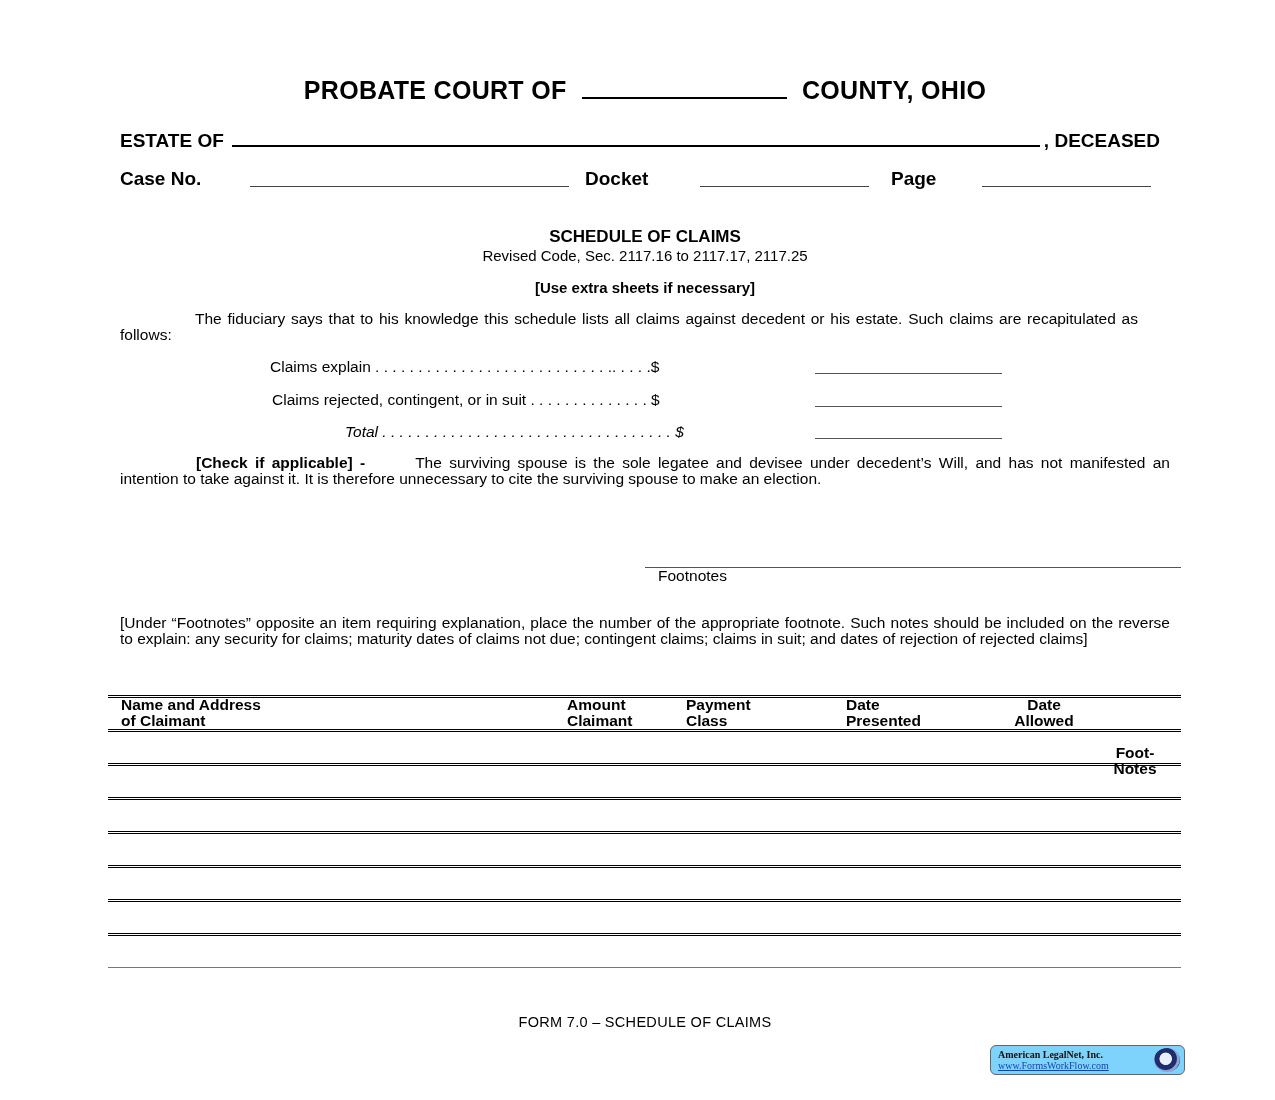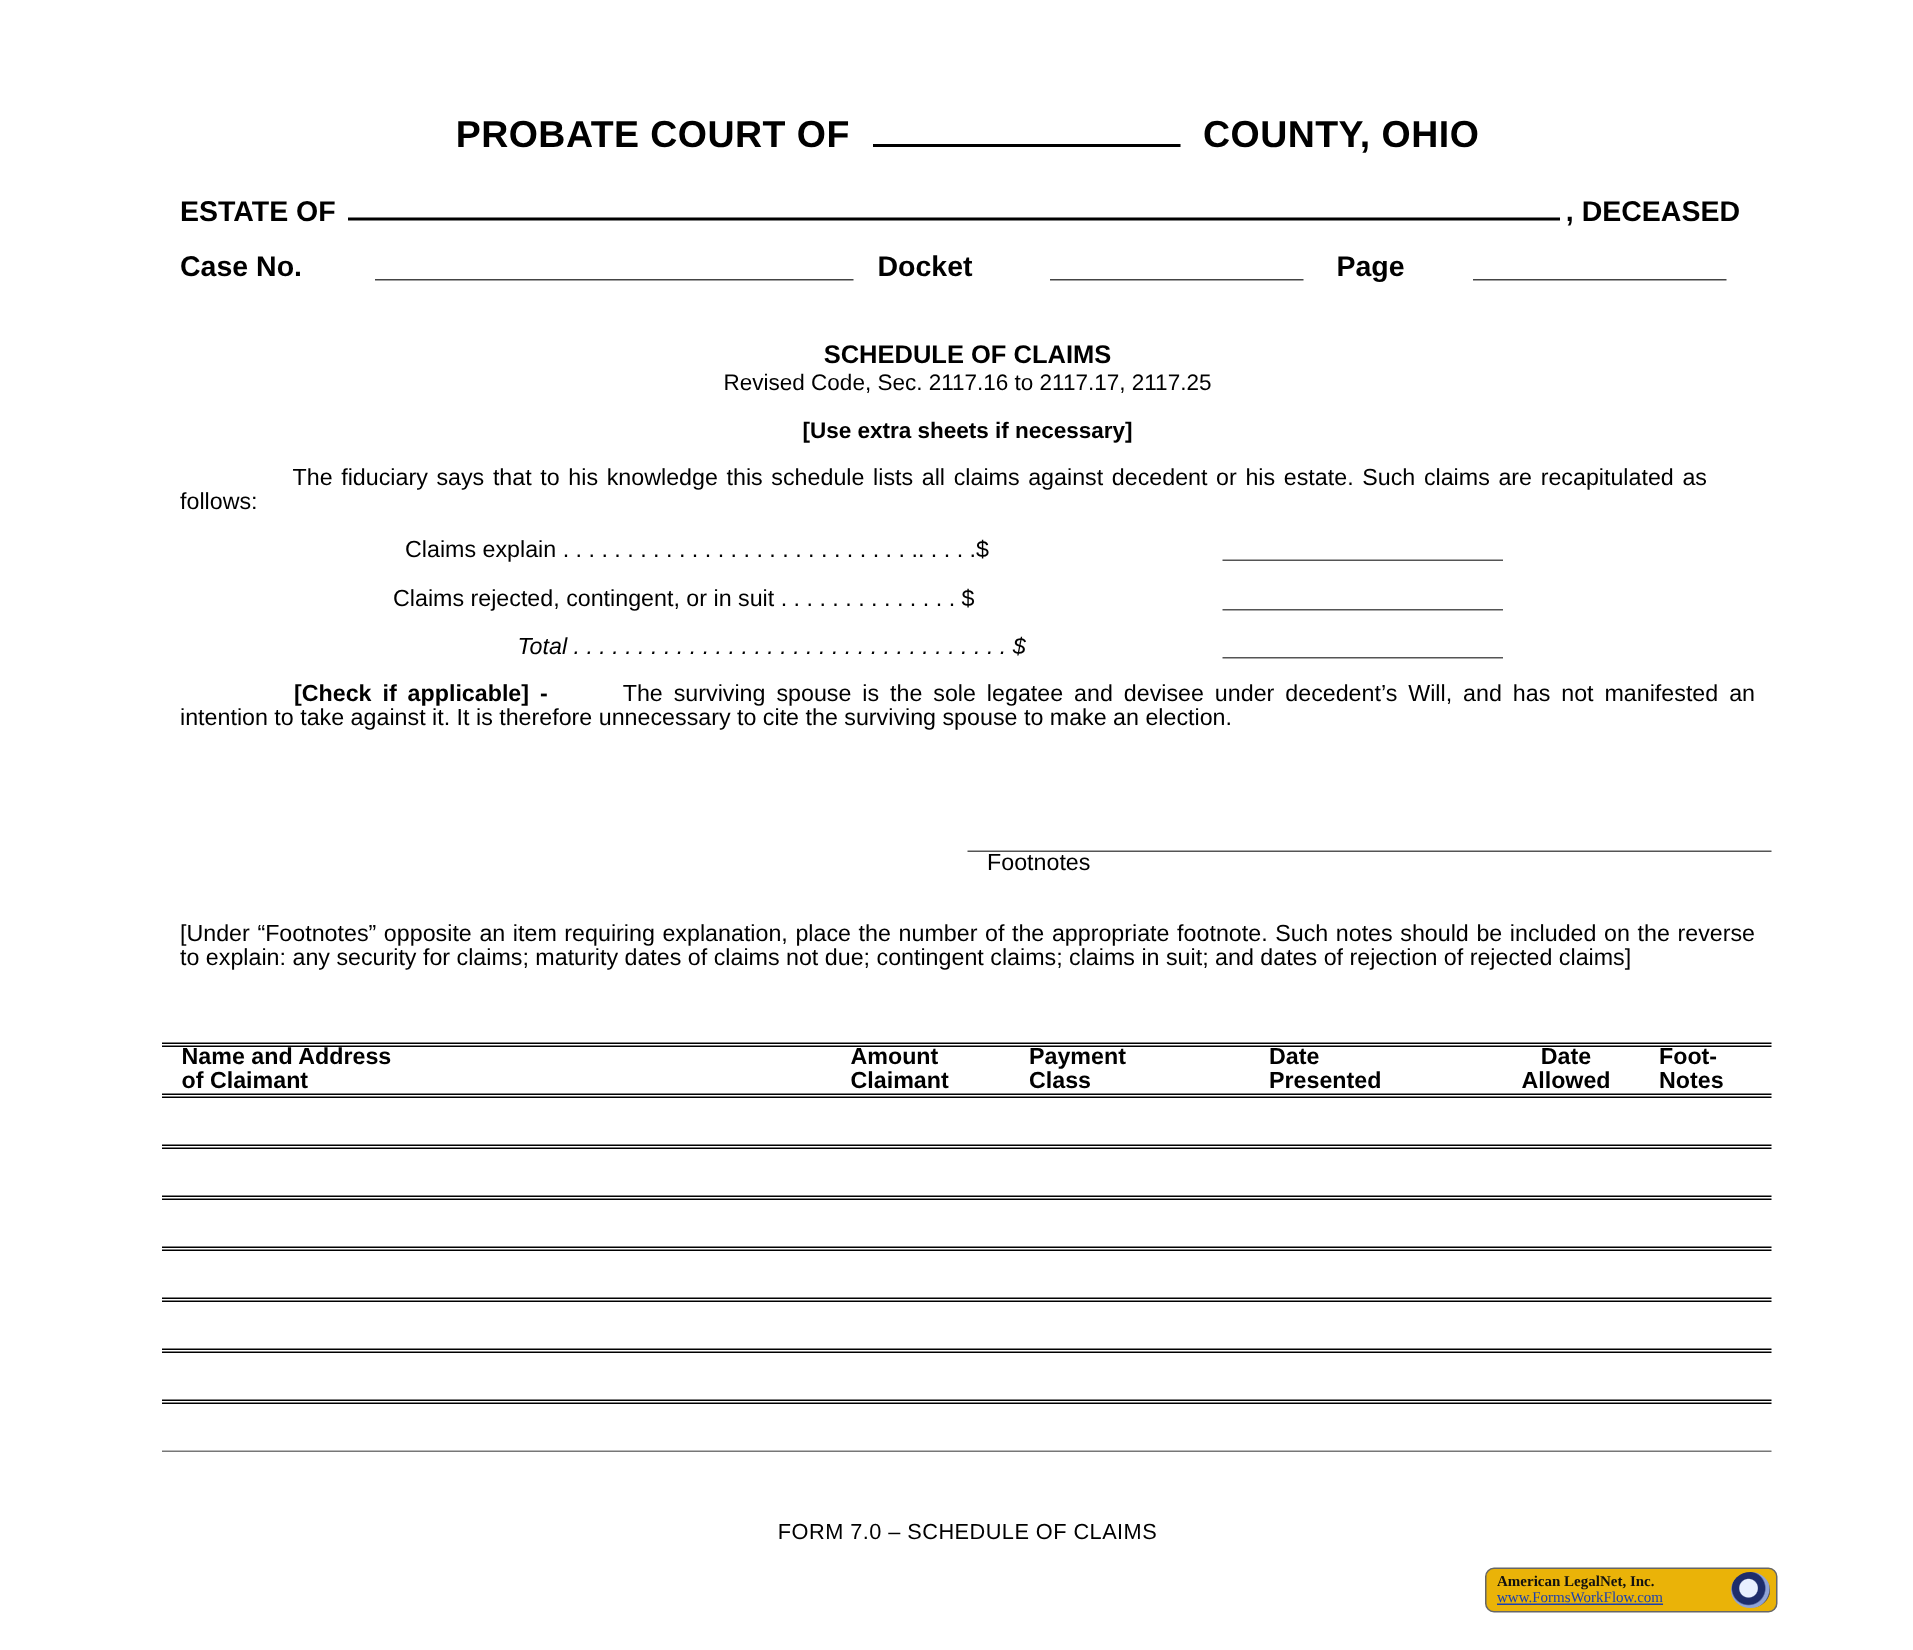--- a/index.html
+++ b/index.html
@@ -19,21 +19,21 @@
   .p1 { left: 120px; top: 311px; width: 1018px; }
   .recap { font-size: 15.5px; }
   .recap-line { position: absolute; border-bottom: 1.5px solid #555; width: 187px; left: 815px; }
   .p2 { left: 120px; top: 455px; width: 1050px; }
   .fid-line { left: 645px; top: 567px; width: 536px; border-bottom: 1px solid #555; }
   .fid { left: 658px; top: 567px; font-size: 15.5px; }
   .p3 { left: 120px; top: 615px; width: 1050px; }
   .tline { position: absolute; left: 108px; width: 1073px; border-top: 3px double #000; height: 0; }
   .th { position: absolute; top: 697px; font-weight: bold; font-size: 15.5px; line-height: 16px; }
   .footer { left: 0; width: 1290px; top: 1014px; text-align: center; font-size: 14.5px; letter-spacing: 0.3px; }
-  .logo { left: 990px; top: 1045px; width: 193px; height: 28px; border: 1px solid #666; border-radius: 6px; background: #eab308; }
+  .logo { left: 990px; top: 1045px; width: 193px; height: 28px; border: 1px solid #666; border-radius: 6px; background: #7dd3fc; }
   .logo .name { position: absolute; left: 7px; top: 3px; font-family: "Liberation Serif", serif; font-weight: bold; font-size: 10px; color: #111; }
   .logo .url { position: absolute; left: 7px; top: 14px; font-family: "Liberation Serif", serif; font-size: 10px; color: #1a3fb0; text-decoration: underline; }
   .logo .globe { position: absolute; right: 4px; top: 2px; width: 26px; height: 24px; border-radius: 50%;
                  background: radial-gradient(circle at 45% 45%, #e8f0ff 0 30%, #1e2d6b 34% 55%, #8fa3d6 60% 70%, #223 75%); }
 </style>
 </head>
 <body>
 
 <div class="abs title">
   <span>PROBATE COURT OF</span>
@@ -55,41 +55,41 @@
 <div class="uline" style="left:982px; top:186px; width:169px;"></div>
 
 <div class="abs sch-title">SCHEDULE OF CLAIMS</div>
 <div class="abs sch-sub">Revised Code, Sec.  2117.16 to 2117.17,  2117.25</div>
 <div class="abs extra">[Use extra sheets if necessary]</div>
 
 <div class="abs para p1" style="text-indent:75px;">The fiduciary says that to his knowledge this schedule lists all claims against decedent or his estate. Such claims are recapitulated as follows:</div>
 
 <div class="abs recap" style="left:270px; top:358px;">Claims explain . . . . . . . . . . . . . . . . . . . . . . . . . . . .. . . . .$</div>
 <div class="recap-line" style="top:373px;"></div>
-<div class="abs recap" style="left:262px; top:391px;">Claims rejected, contingent, or in suit   . . . . . . . . . . . . . . $</div>
+<div class="abs recap" style="left:272px; top:391px;">Claims rejected, contingent, or in suit   . . . . . . . . . . . . . . $</div>
 <div class="recap-line" style="top:406px;"></div>
 <div class="abs recap" style="left:345px; top:423px;font-style:italic;">Total . . . . . . . . . . . . . . . . . . . . . . . . . . . . . . . . . . $</div>
 <div class="recap-line" style="top:438px;"></div>
 
 <div class="abs para p2">
   <span style="display:inline-block; width:76px;"></span><b>[Check if applicable] -</b><span style="display:inline-block; width:50px;"></span><span>The surviving spouse is the sole legatee and devisee under decedent’s Will, and has not manifested an intention to take against it. It is therefore unnecessary to cite the surviving spouse to make an election.</span>
 </div>
 
 <div class="abs fid-line"></div>
 <div class="abs fid">Footnotes</div>
 
 <div class="abs para p3">[Under “Footnotes” opposite an item requiring explanation, place the number of the appropriate footnote. Such notes should be included on the reverse to explain: any security for claims; maturity dates of claims not due; contingent claims; claims in suit; and dates of rejection of rejected claims]</div>
 
 <div class="tline" style="top:695px;"></div>
 <div class="th" style="left:121px;"><span>Name and Address</span><br><span>of Claimant</span></div>
 <div class="th" style="left:523px;margin-left:44px;"><span>Amount</span><br><span>Claimant</span></div>
 <div class="th" style="left:686px;"><span> Payment</span><br><span>Class</span></div>
 <div class="th" style="left:846px;"><span>Date</span><br><span>Presented</span></div>
 <div class="th" style="left:1004px; text-align:center; width:80px;"><span>Date</span><br><span>Allowed</span></div>
-<div class="th" style="left:1106px; text-align:left; width:58px;"><span>Foot-</span><br><span>Notes</span></div>
+<div class="th" style="left:1106px; text-align:center; width:58px;margin-top:48px;"><span>Foot-</span><br><span>Notes</span></div>
 
 <div class="tline" style="top:729px;"></div>
 <div class="tline" style="top:763px;"></div>
 <div class="tline" style="top:797px;"></div>
 <div class="tline" style="top:831px;"></div>
 <div class="tline" style="top:865px;"></div>
 <div class="tline" style="top:899px;"></div>
 <div class="tline" style="top:933px;"></div>
 <div class="abs" style="left:108px; top:967px; width:1073px; border-top:1px solid #777;"></div>
 

